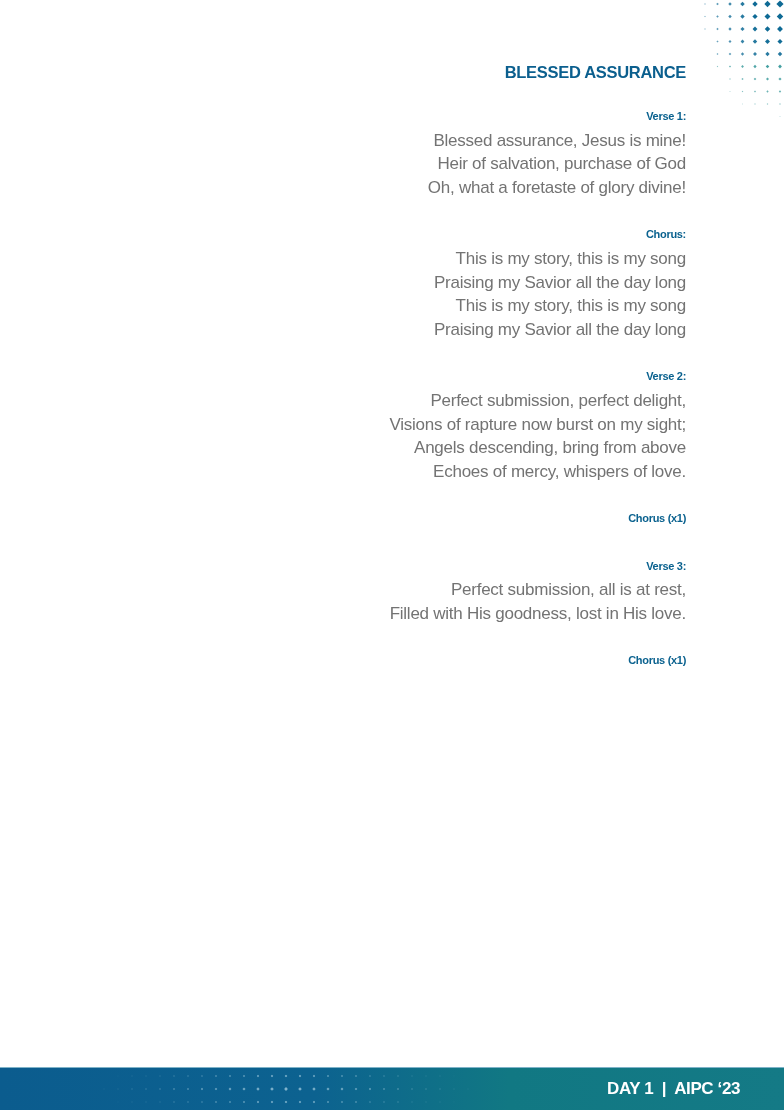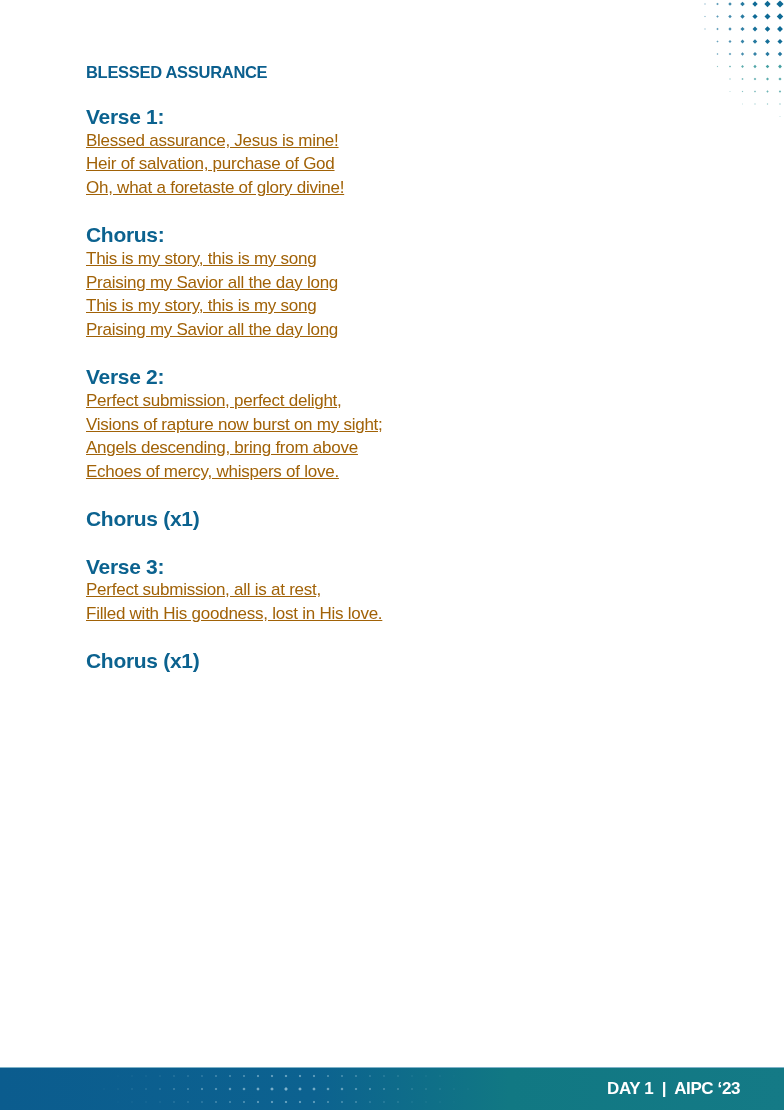--- a/index.html
+++ b/index.html
@@ -11,20 +11,21 @@
       width: 784px;
       height: 1110px;
       position: relative;
       overflow: hidden;
       font-family: "Liberation Sans", "DejaVu Sans", sans-serif;
     }
     .page {
       position: absolute;
       inset: 0;
       background: #ffffff;
+      text-align: right;
     }
     
     .dots-top {
       position: absolute;
       top: 0;
       right: 0;
       width: 110px;
       height: 135px;
     }
     .content {
@@ -40,32 +41,31 @@
       letter-spacing: -0.3px;
       color: #0B5F8E;
       margin: 0 0 23px 0;
       line-height: 20px;
     }
     .section {
       margin: 0 0 23.5px 0;
     }
     .section-label {
       font-weight: 700;
-      font-size: 21px;
+      font-size: 11px;
       line-height: 23.7px;
       color: #0B628F;
       letter-spacing: -0.3px;
     }
     .line {
       font-size: 17px;
       line-height: 23.7px;
-      color: #a16207;
+      color: #737373;
       letter-spacing: -0.25px;
       white-space: nowrap;
-      text-decoration: underline;
     }
     
     .footer {
       position: absolute;
       left: 0;
       right: 0;
       bottom: 0;
       height: 42px;
       background: linear-gradient(90deg, #0B5C8E 0%, #0C6290 40%, #117883 65%, #147A86 100%);
       border-top: 1px solid #7fb3c8;

